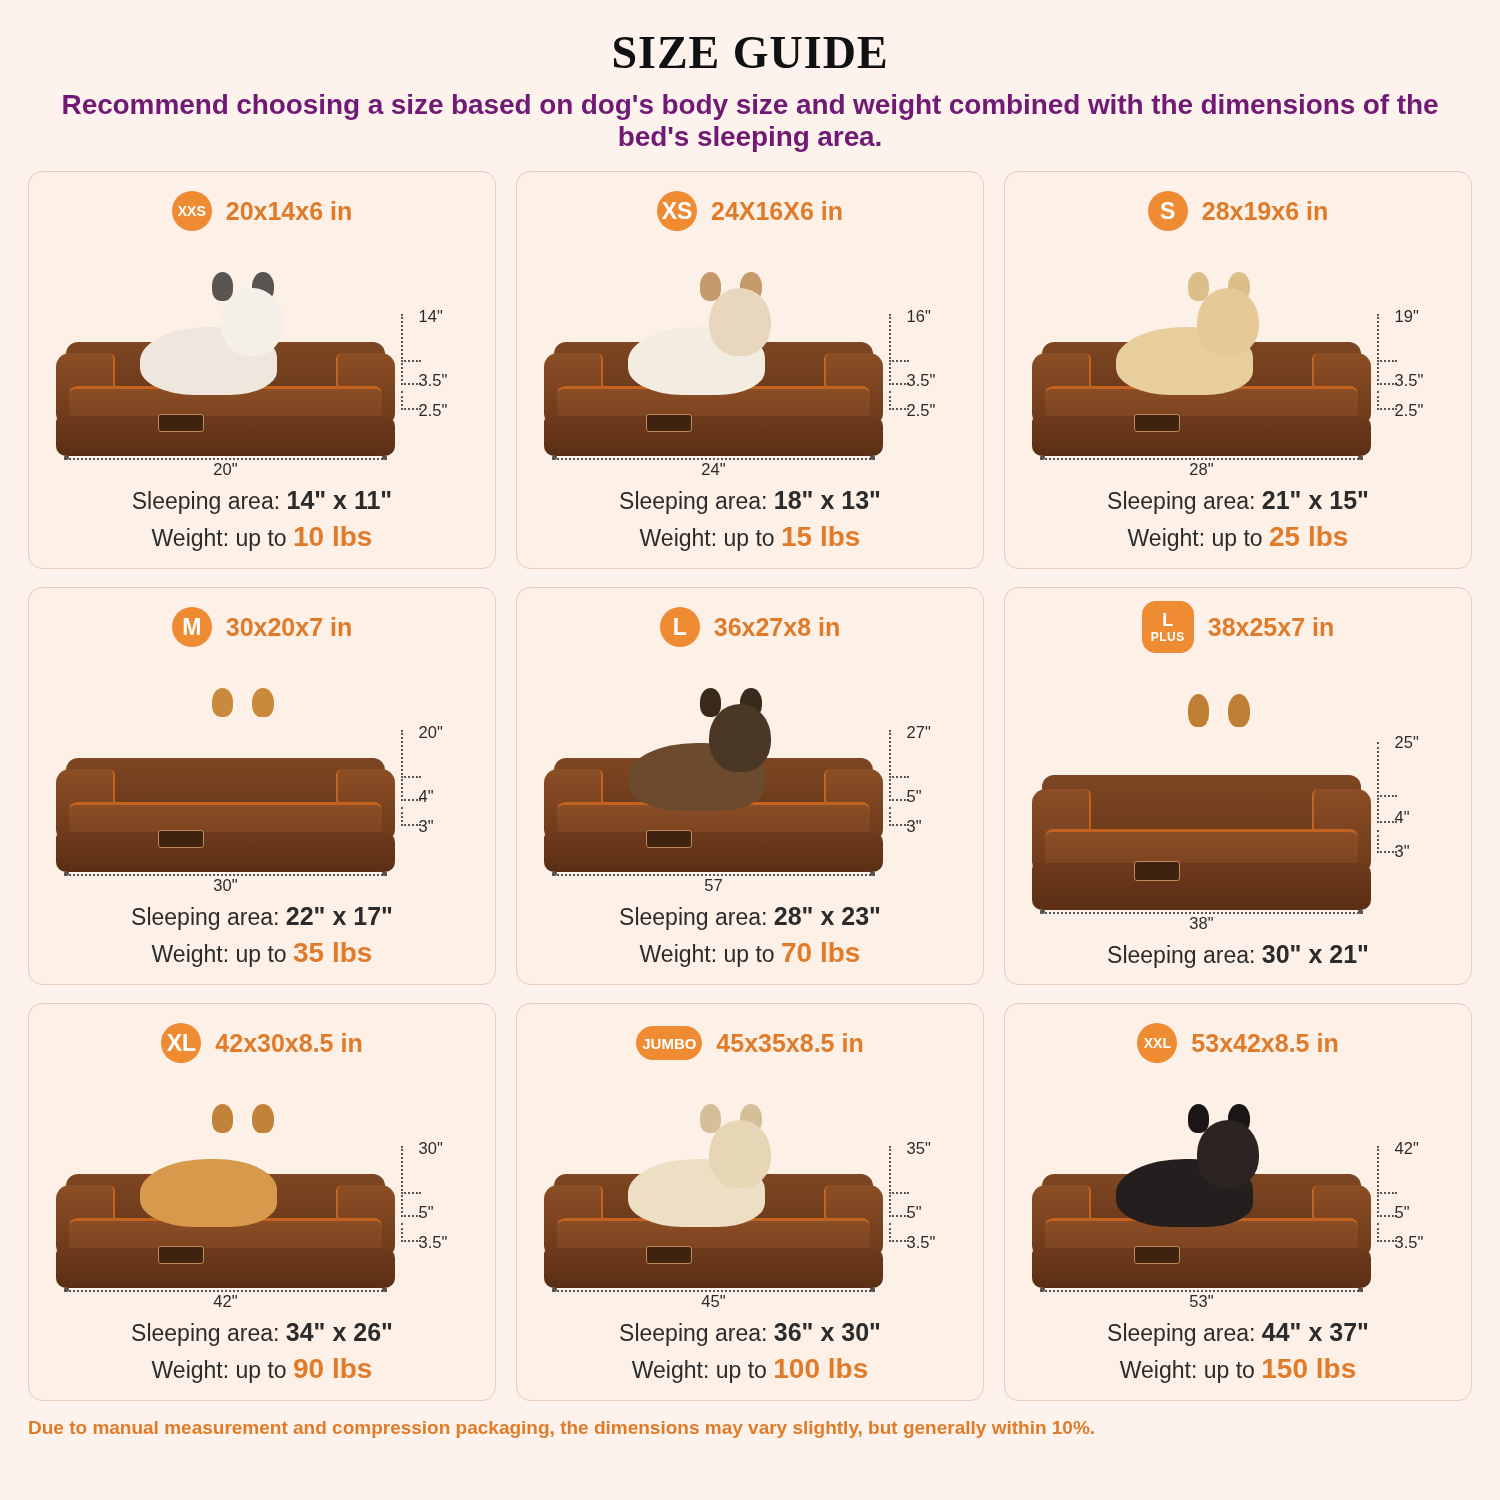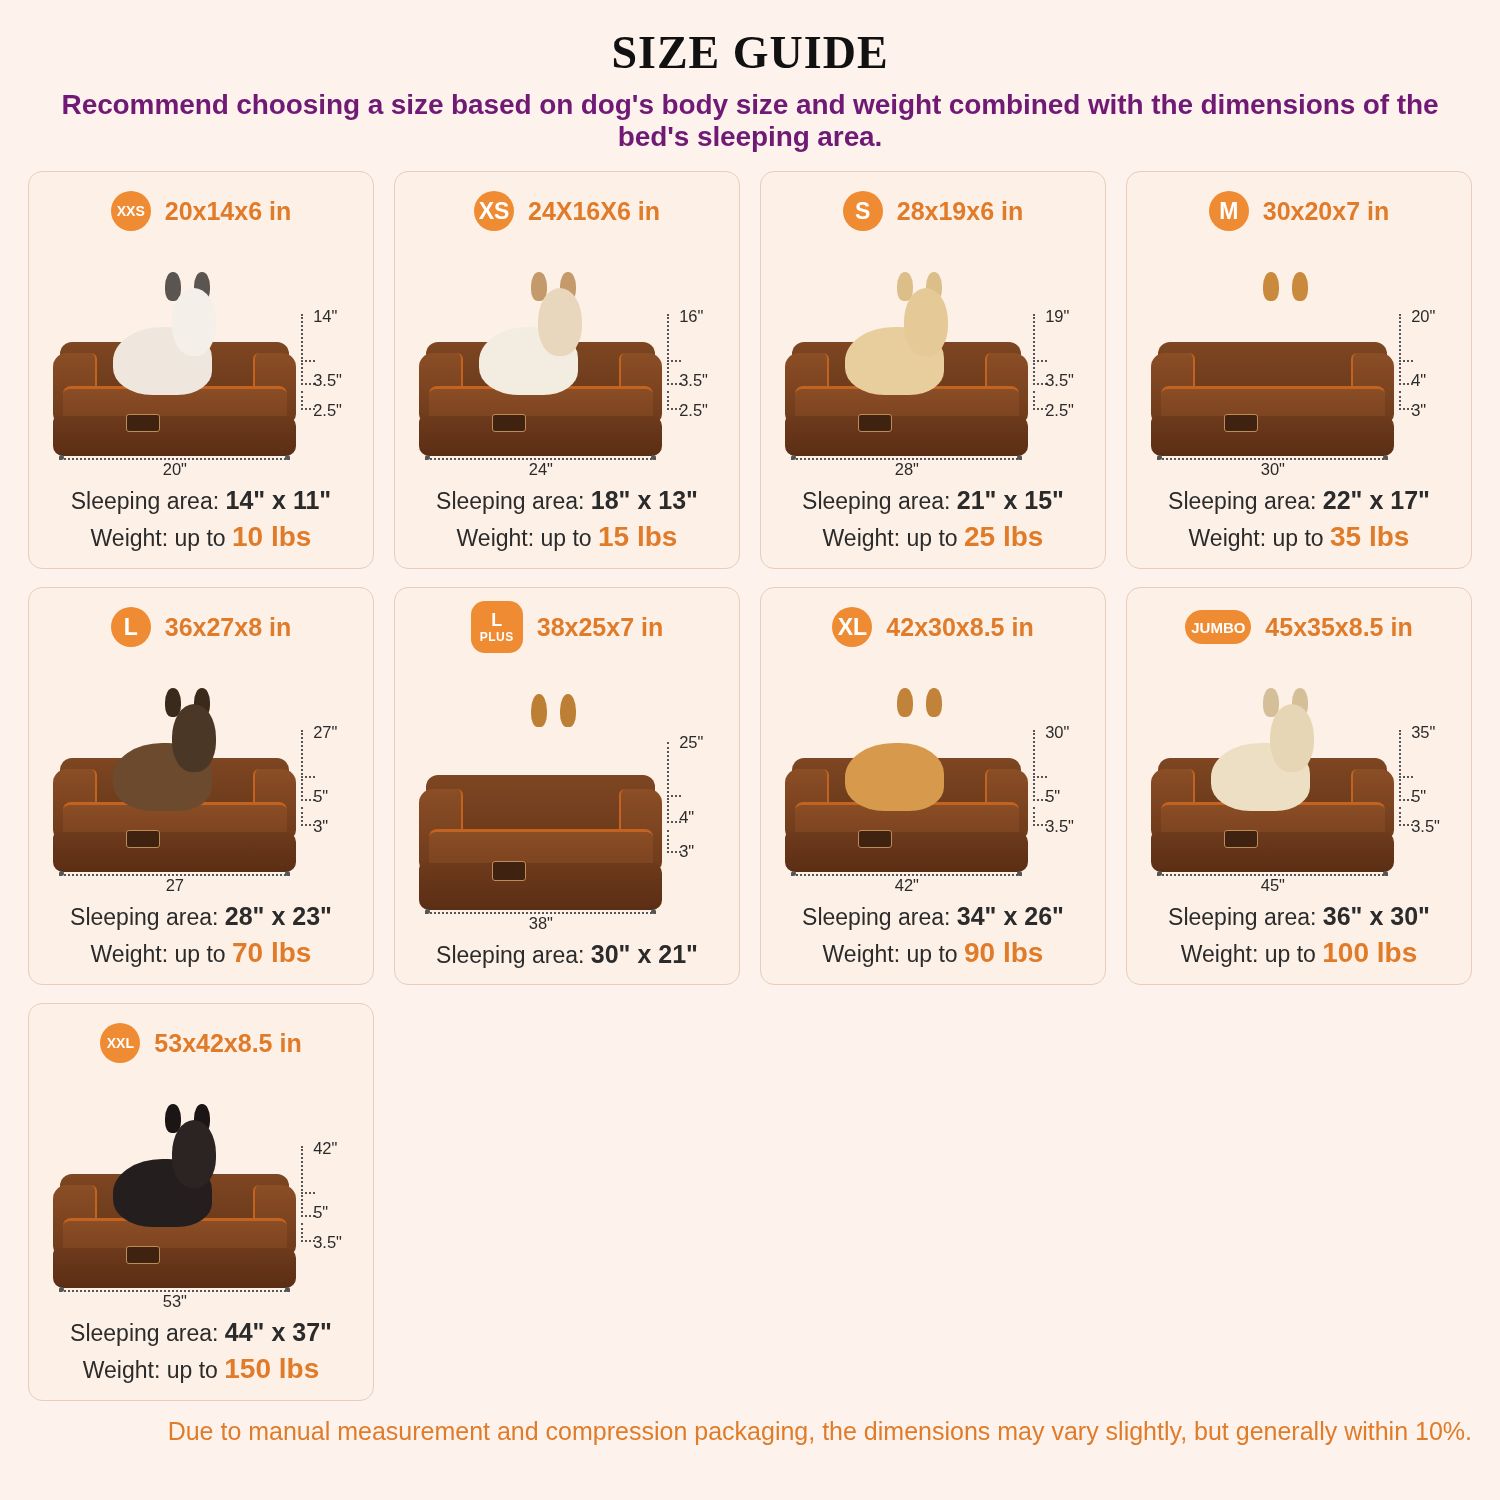--- a/index.html
+++ b/index.html
@@ -33,21 +33,21 @@
   .subtitle {
     text-align: center;
     font-size: 28px;
     font-weight: bold;
     color: #701a75;
     margin: 10px 0 18px 0;
     letter-spacing: -0.1px;
   }
   .grid {
     display: grid;
-    grid-template-columns: repeat(4, 1fr);
+    grid-template-columns: repeat(3, 1fr);
     grid-template-rows: repeat(3, 1fr);
     gap: 18px 20px;
     width: 1444px;
     height: 1230px;
     margin: 0 auto;
   }
   .card {
     background: #fdf0e7;
     border: 1.5px solid #e6cdbc;
     border-radius: 14px;
@@ -291,23 +291,23 @@
   .line-sleep .strong {
     font-weight: bold;
     font-size: 25px;
   }
   .line-weight .wval {
     font-weight: bold;
     font-size: 28px;
     color: #e07b2a;
   }
   .footnote {
-    text-align: right;
-    font-size: 25px;
-    font-weight: normal;
+    text-align: left;
+    font-size: 19px;
+    font-weight: bold;
     color: #e07b2a;
     margin-top: 16px;
   }
 </style>
 </head>
 <body>
 
 <div class="page">
 
   <div class="title">SIZE GUIDE</div>
@@ -567,21 +567,21 @@
         <div class="leader l3"></div>
         <div class="v-item a">27"</div>
         <div class="v-item b">5"</div>
         <div class="v-item c">3"</div>
       </div>
 
       <div class="h-dim">
         <div class="line"></div>
         <div class="cap-l"></div>
         <div class="cap-r"></div>
-        <div class="val">27</div>
+        <div class="val">57</div>
       </div>
     </div>
 
     <div class="card-foot">
       <div class="line-sleep">
         <span>Sleeping area:</span>
         <span class="strong">28" x 23"</span>
       </div>
       <div class="line-weight">
         <span>Weight: up to</span>

